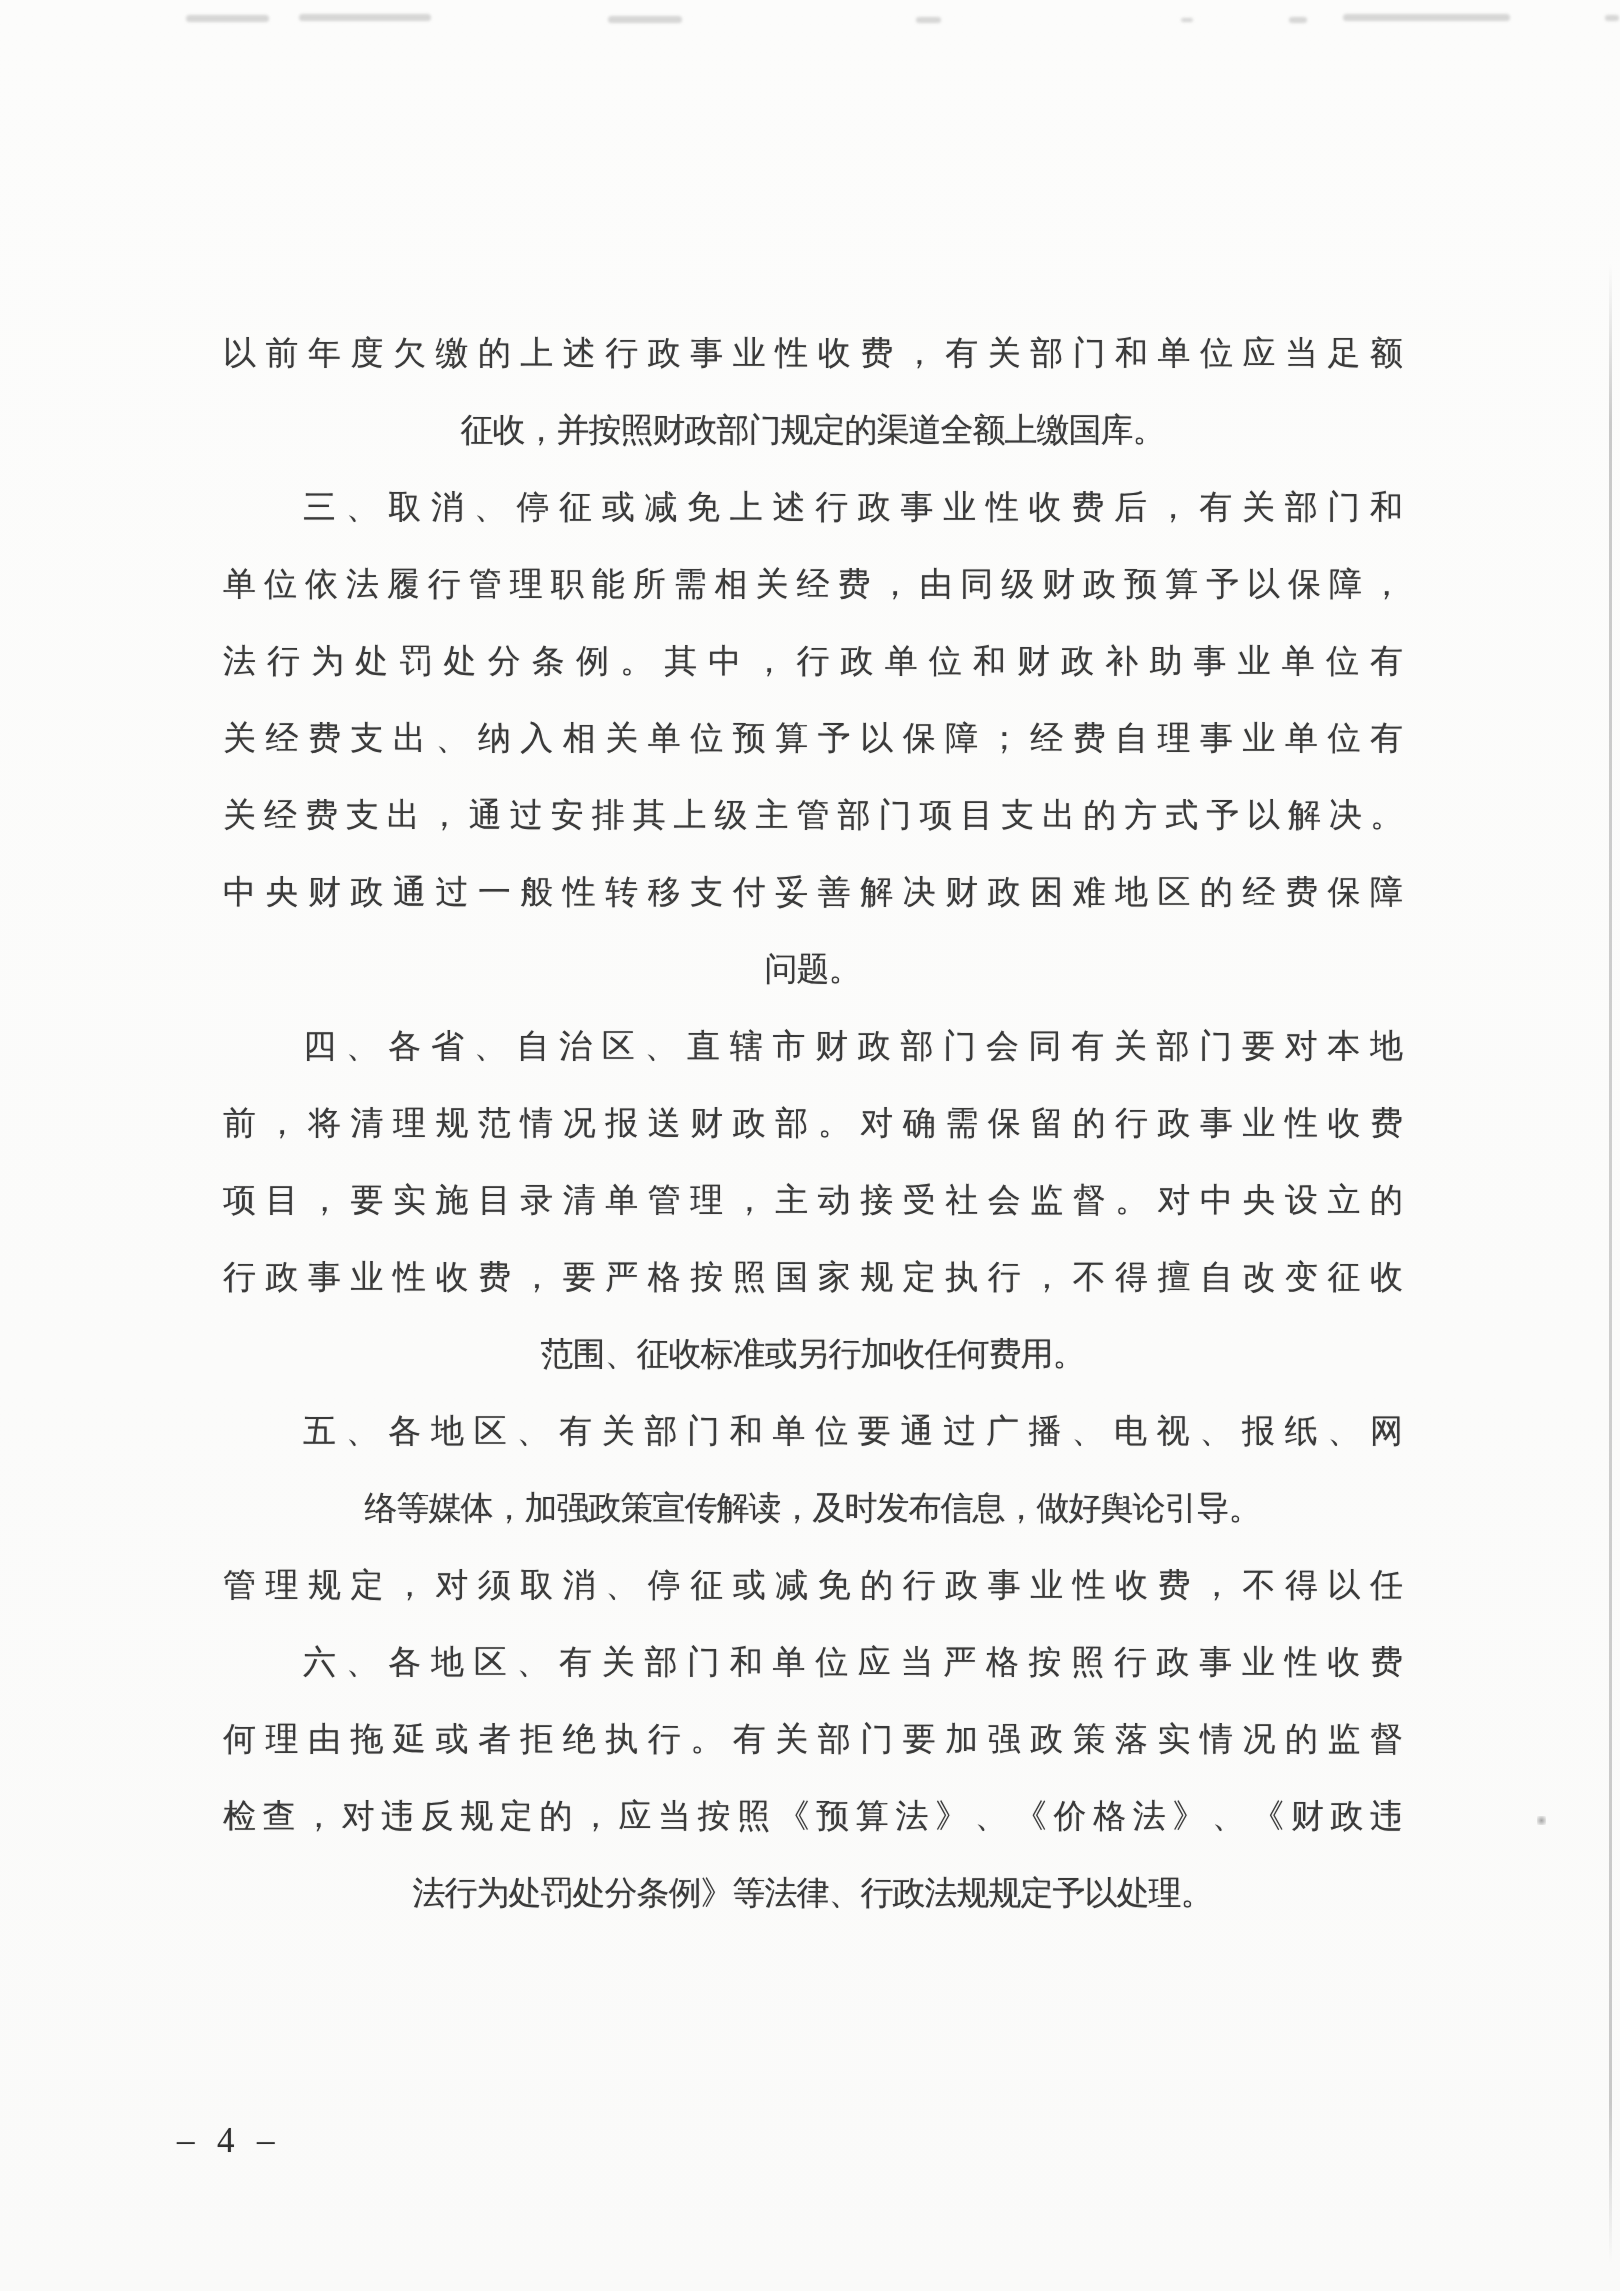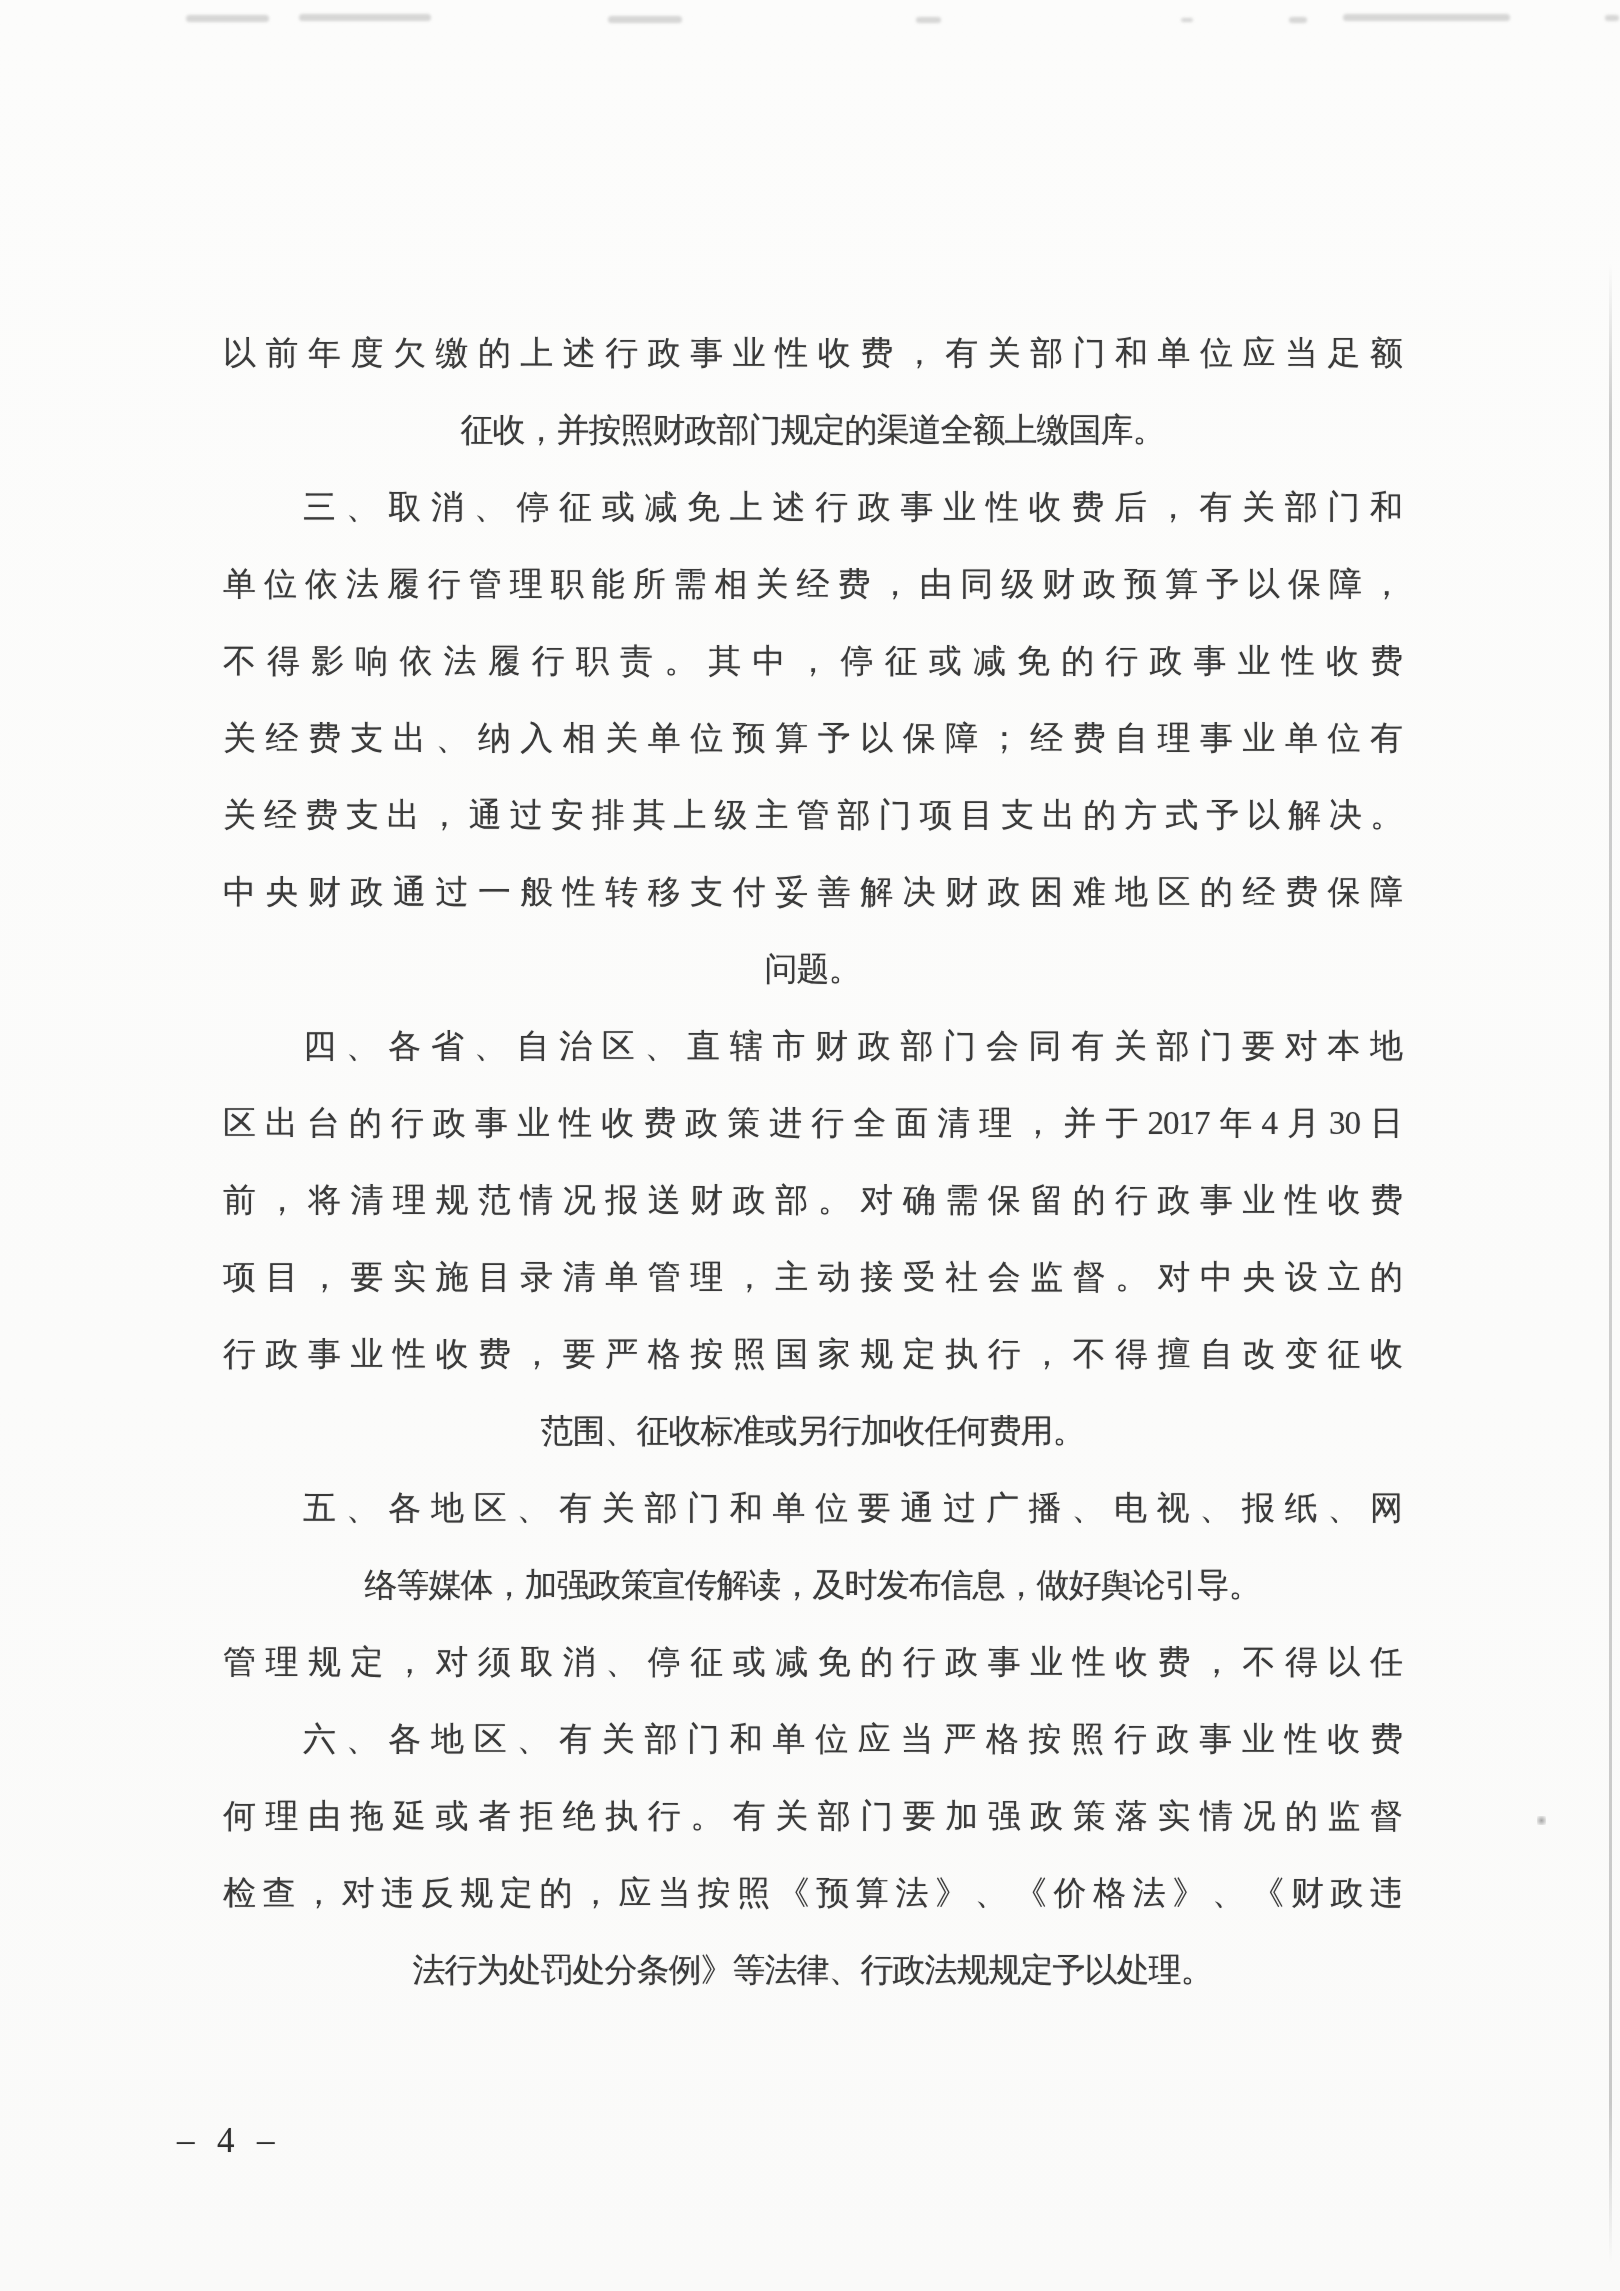--- a/index.html
+++ b/index.html
@@ -76,27 +76,26 @@
 
   <div class="edge-line"></div>
 
   <div class="speck"></div>
 
   <div class="text-block" id="text-block">
       <div class="line">以前年度欠缴的上述行政事业性收费，有关部门和单位应当足额</div>
       <div class="line last">征收，并按照财政部门规定的渠道全额上缴国库。</div>
       <div class="line indent">三、取消、停征或减免上述行政事业性收费后，有关部门和</div>
       <div class="line">单位依法履行管理职能所需相关经费，由同级财政预算予以保障，</div>
-      <div class="line">不得影响依法履行职责。其中，停征或减免的行政事业性收费</div>
+      <div class="line">法行为处罚处分条例。其中，行政单位和财政补助事业单位有</div>
       <div class="line">关经费支出、纳入相关单位预算予以保障；经费自理事业单位有</div>
       <div class="line">关经费支出，通过安排其上级主管部门项目支出的方式予以解决。</div>
       <div class="line">中央财政通过一般性转移支付妥善解决财政困难地区的经费保障</div>
       <div class="line last">问题。</div>
       <div class="line indent">四、各省、自治区、直辖市财政部门会同有关部门要对本地</div>
-      <div class="line">区出台的行政事业性收费政策进行全面清理，并于2017年4月30日</div>
       <div class="line">前，将清理规范情况报送财政部。对确需保留的行政事业性收费</div>
       <div class="line">项目，要实施目录清单管理，主动接受社会监督。对中央设立的</div>
       <div class="line">行政事业性收费，要严格按照国家规定执行，不得擅自改变征收</div>
       <div class="line last">范围、征收标准或另行加收任何费用。</div>
       <div class="line indent">五、各地区、有关部门和单位要通过广播、电视、报纸、网</div>
       <div class="line last">络等媒体，加强政策宣传解读，及时发布信息，做好舆论引导。</div>
       <div class="line">管理规定，对须取消、停征或减免的行政事业性收费，不得以任</div>
       <div class="line indent">六、各地区、有关部门和单位应当严格按照行政事业性收费</div>
       <div class="line">何理由拖延或者拒绝执行。有关部门要加强政策落实情况的监督</div>
       <div class="line">检查，对违反规定的，应当按照《预算法》、《价格法》、《财政违</div>

